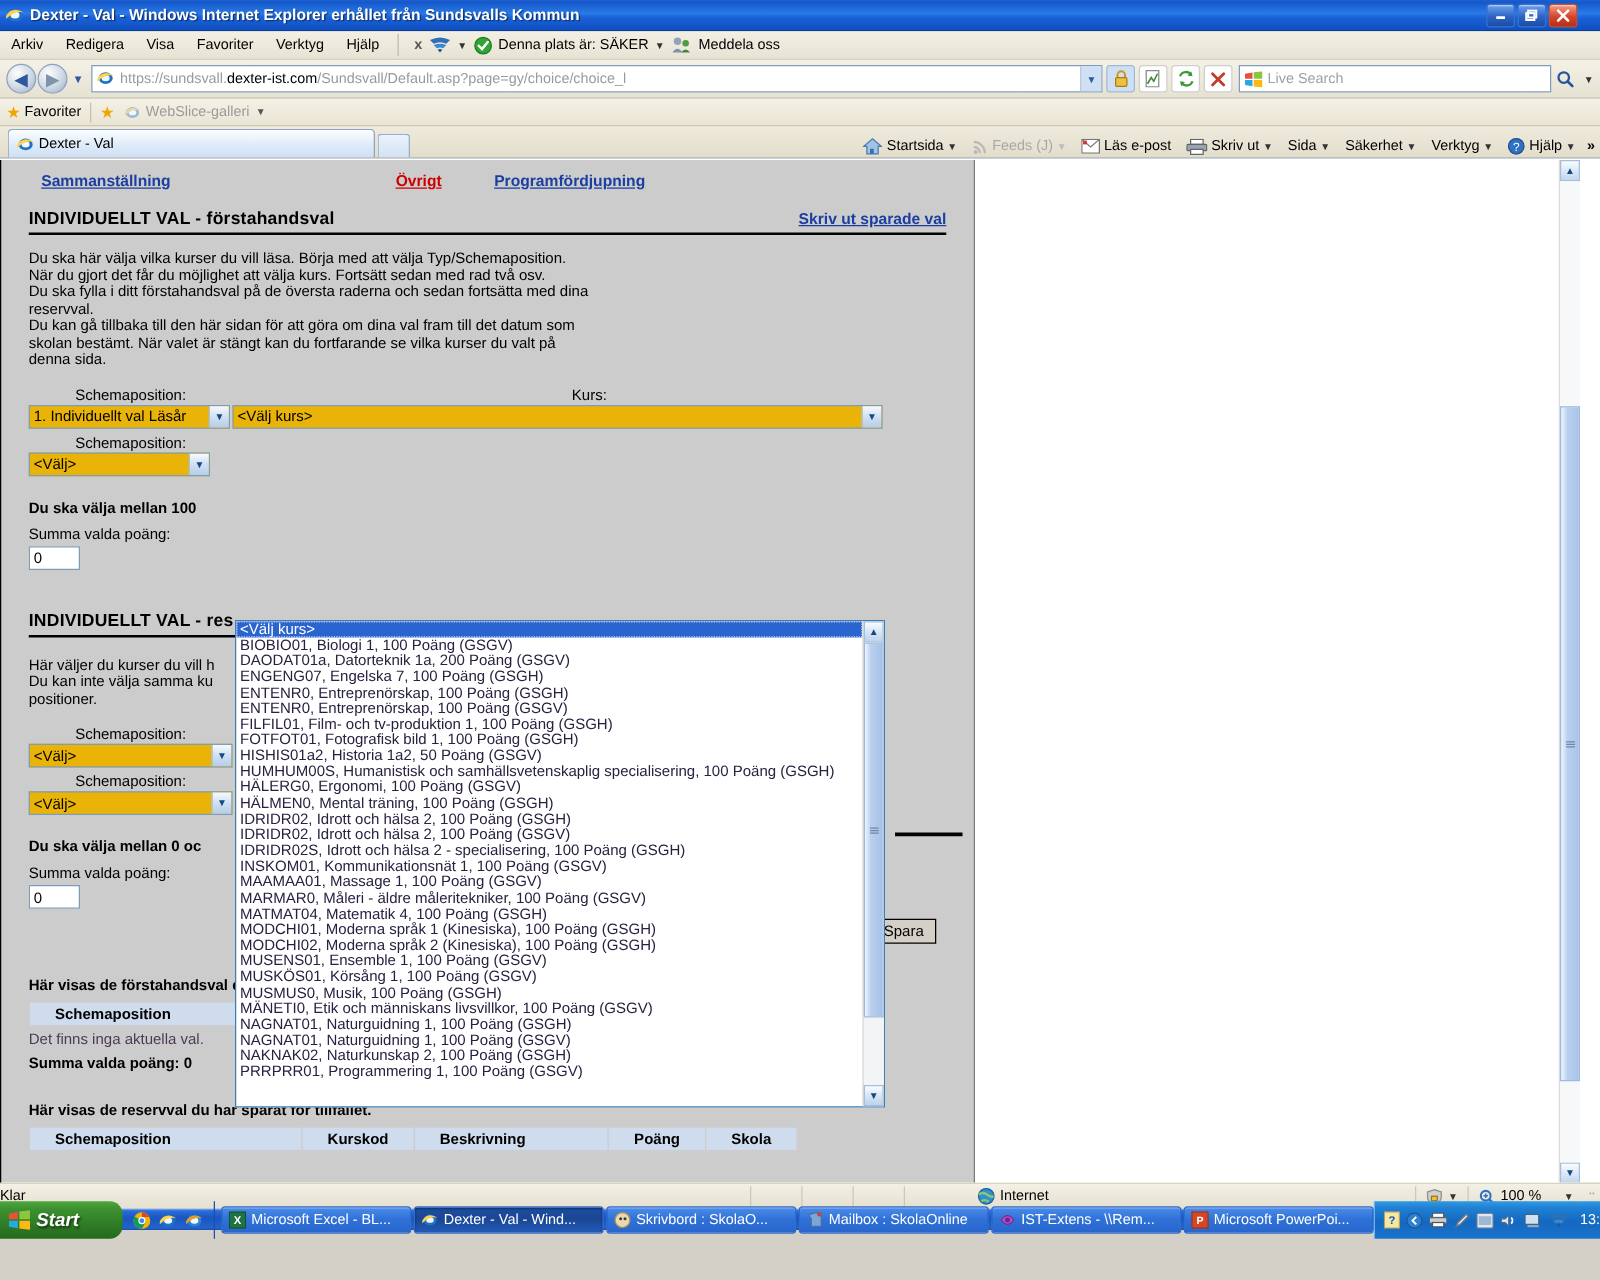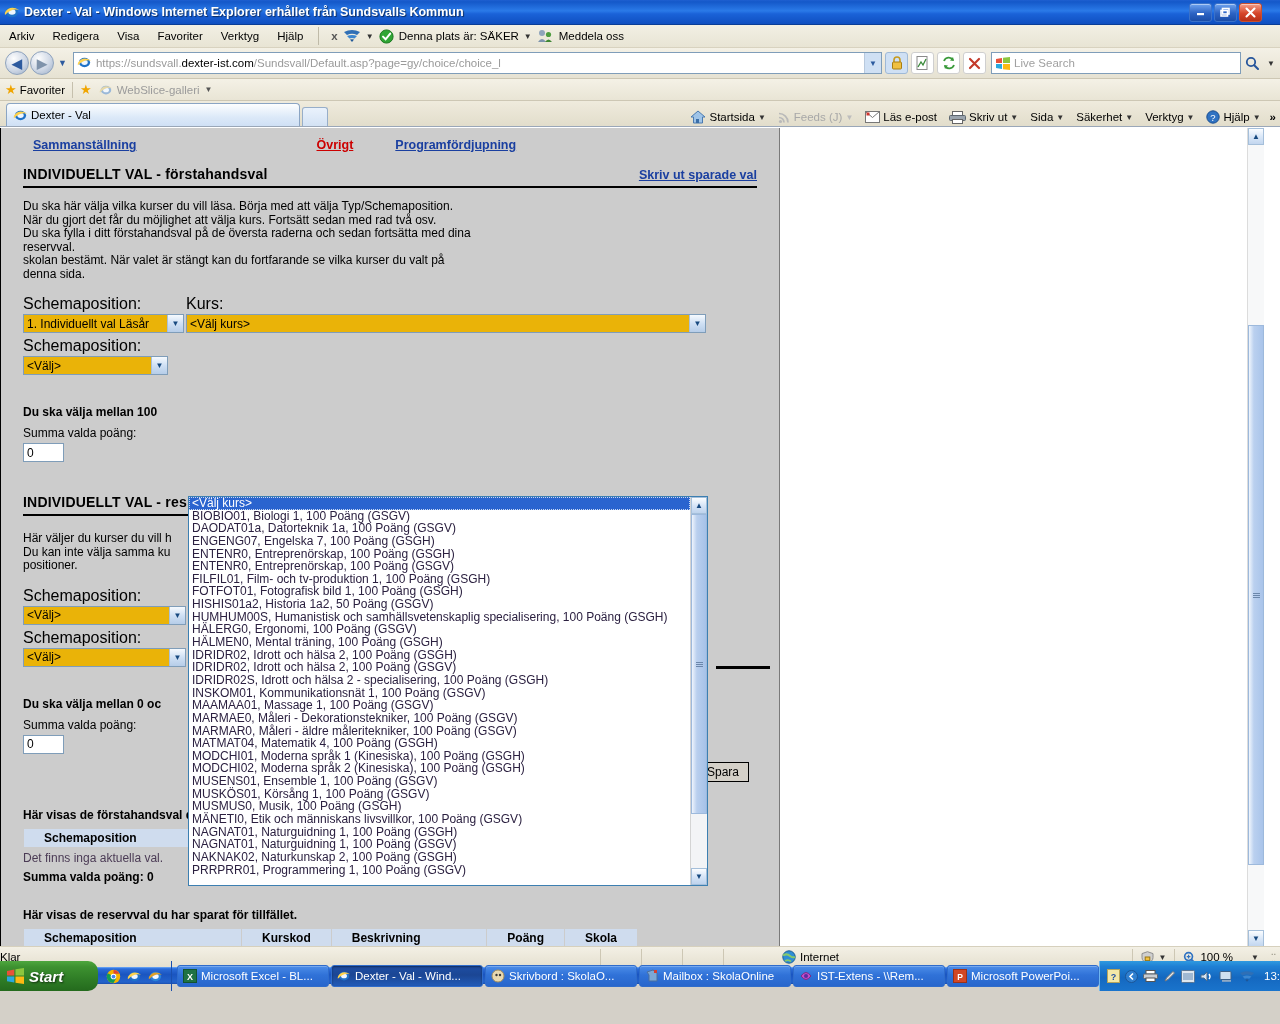--- a/index.html
+++ b/index.html
@@ -187,21 +187,21 @@
     font-size: 14px; font-weight: bold; margin: 0; letter-spacing: 0.2px;
   }
   .rule { border-bottom: 2px solid #000; margin-top: 4px; }
 
   .intro { margin-top: 12px; line-height: 13.5px; font-size: 12px; }
   .intro div { white-space: nowrap; }
 
   .fieldrow { display: flex; margin-top: 14px; }
   .col-left { width: 163px; }
   .col-right { flex: 1; position: relative; }
-  .flabel { font-size: 16px; margin-bottom: 1px; display:block; }
+  .flabel { font-size: 12px; margin-bottom: 1px; display:block;text-align:center; }
 
   select.sel, .fakesel {
     font-family: "Liberation Sans", sans-serif;
     font-size: 12px;
     height: 19px;
     border: 1px solid #7f9db9;
     background: #eab308;
     display: flex; align-items: center;
     padding: 0 0 0 3px;
     position: relative;
@@ -212,21 +212,21 @@
     background: linear-gradient(to bottom, #f6fafe, #cfe0f4 50%, #b6cde8);
     border-left: 1px solid #a8c0da;
     display: flex; align-items: center; justify-content: center;
     color: #17497f; font-size: 8px;
   }
   .sel-sched1 { width: 161px; }
   .sel-sched2 { width: 145px; }
   .sel-sched-r { width: 163px; }
   .sel-kurs   { width: 520px; }
 
-  .boldnote { font-weight: bold; font-size: 12px; margin-top: 30px; white-space: nowrap; }
+  .boldnote { font-weight: bold; font-size: 12px; margin-top: 18px; white-space: nowrap; }
   .sumlabel { font-size: 12px; margin-top: 7px; }
   .suminput {
     width: 41px; height: 19px; margin-top: 3px;
     border: 1px solid #7f9db9; background: #fff;
     font-family: "Liberation Sans", sans-serif; font-size: 12px;
     padding: 0 3px; display: flex; align-items: center;
   }
 
   
   .dropdown-open {
@@ -610,20 +610,21 @@
         <h1 class="sect">INDIVIDUELLT VAL - förstahandsval</h1>
         <a class="blue" href="#" style="font-size:12.5px;font-weight:bold;">Skriv ut sparade val</a>
       </div>
       <div class="rule"></div>
 
       <div class="intro">
         <div>Du ska här välja vilka kurser du vill läsa. Börja med att välja Typ/Schemaposition.</div>
         <div>När du gjort det får du möjlighet att välja kurs. Fortsätt sedan med rad två osv.</div>
         <div>Du ska fylla i ditt förstahandsval på de översta raderna och sedan fortsätta med dina</div>
         <div>reservval.</div>
+        <div>Du kan gå tillbaka till den här sidan för att göra om dina val fram till det datum som</div>
         <div>skolan bestämt. När valet är stängt kan du fortfarande se vilka kurser du valt på</div>
         <div>denna sida.</div>
       </div>
 
       <div class="fieldrow">
         <div class="col-left">
           <span class="flabel">Schemaposition:</span>
           <div class="fakesel sel-sched1">
             <span class="txt">1. Individuellt val Läsår</span>
             <span class="arrow">▼</span>
@@ -704,36 +705,35 @@
           </tr>
         </thead>
       </table>
     </div>
 
     <div class="midrule"></div>
     <div class="dropdown-open">
       <div class="dd-list" id="dd-list">
           <div class="dd-item sel">&lt;Välj kurs&gt;</div>
           <div class="dd-item">BIOBIO01, Biologi 1, 100 Poäng (GSGV)</div>
-          <div class="dd-item">DAODAT01a, Datorteknik 1a, 100 Poäng (GSGV)</div>
+          <div class="dd-item">DAODAT01a, Datorteknik 1a, 200 Poäng (GSGV)</div>
           <div class="dd-item">ENGENG07, Engelska 7, 100 Poäng (GSGH)</div>
           <div class="dd-item">ENTENR0, Entreprenörskap, 100 Poäng (GSGH)</div>
           <div class="dd-item">ENTENR0, Entreprenörskap, 100 Poäng (GSGV)</div>
           <div class="dd-item">FILFIL01, Film- och tv-produktion 1, 100 Poäng (GSGH)</div>
           <div class="dd-item">FOTFOT01, Fotografisk bild 1, 100 Poäng (GSGH)</div>
           <div class="dd-item">HISHIS01a2, Historia 1a2, 50 Poäng (GSGV)</div>
           <div class="dd-item">HUMHUM00S, Humanistisk och samhällsvetenskaplig specialisering, 100 Poäng (GSGH)</div>
           <div class="dd-item">HÄLERG0, Ergonomi, 100 Poäng (GSGV)</div>
           <div class="dd-item">HÄLMEN0, Mental träning, 100 Poäng (GSGH)</div>
           <div class="dd-item">IDRIDR02, Idrott och hälsa 2, 100 Poäng (GSGH)</div>
           <div class="dd-item">IDRIDR02, Idrott och hälsa 2, 100 Poäng (GSGV)</div>
           <div class="dd-item">IDRIDR02S, Idrott och hälsa 2 - specialisering, 100 Poäng (GSGH)</div>
           <div class="dd-item">INSKOM01, Kommunikationsnät 1, 100 Poäng (GSGV)</div>
           <div class="dd-item">MAAMAA01, Massage 1, 100 Poäng (GSGV)</div>
-          <div class="dd-item">MARMAE0, Måleri - Dekorationstekniker, 100 Poäng (GSGV)</div>
           <div class="dd-item">MARMAR0, Måleri - äldre måleritekniker, 100 Poäng (GSGV)</div>
           <div class="dd-item">MATMAT04, Matematik 4, 100 Poäng (GSGH)</div>
           <div class="dd-item">MODCHI01, Moderna språk 1 (Kinesiska), 100 Poäng (GSGH)</div>
           <div class="dd-item">MODCHI02, Moderna språk 2 (Kinesiska), 100 Poäng (GSGH)</div>
           <div class="dd-item">MUSENS01, Ensemble 1, 100 Poäng (GSGV)</div>
           <div class="dd-item">MUSKÖS01, Körsång 1, 100 Poäng (GSGV)</div>
           <div class="dd-item">MUSMUS0, Musik, 100 Poäng (GSGH)</div>
           <div class="dd-item">MÄNETI0, Etik och människans livsvillkor, 100 Poäng (GSGV)</div>
           <div class="dd-item">NAGNAT01, Naturguidning 1, 100 Poäng (GSGH)</div>
           <div class="dd-item">NAGNAT01, Naturguidning 1, 100 Poäng (GSGV)</div>

